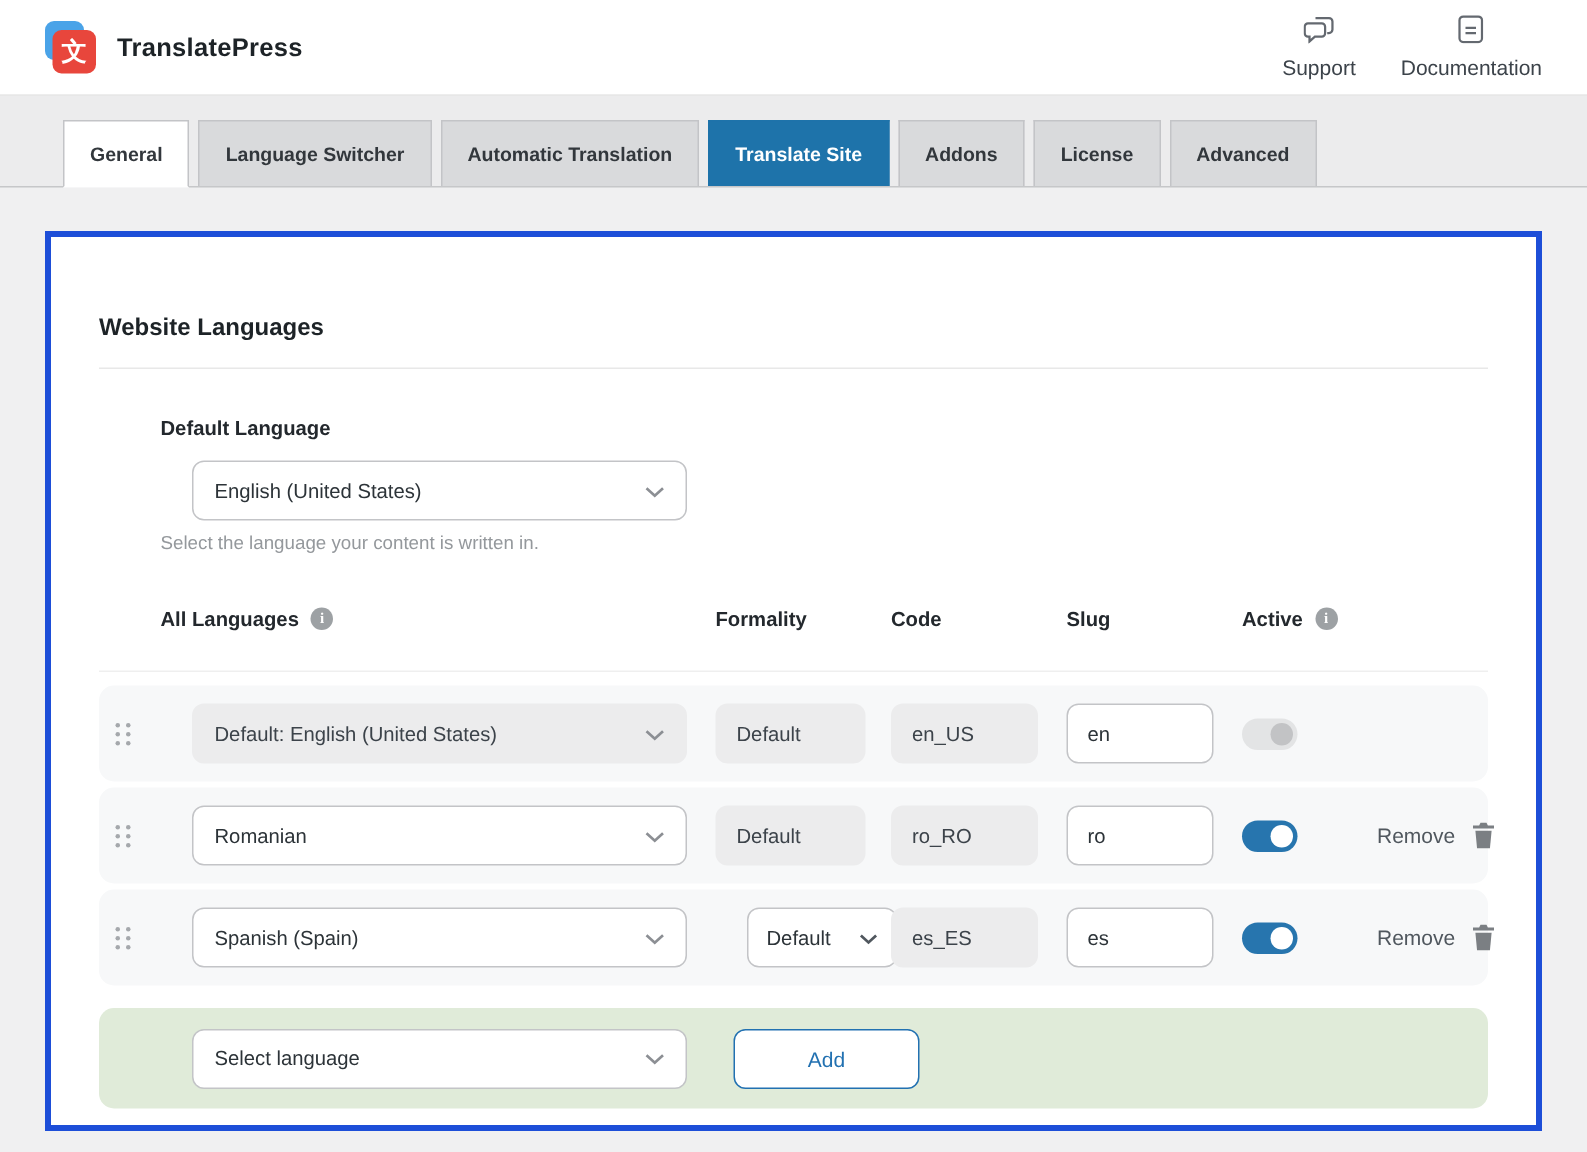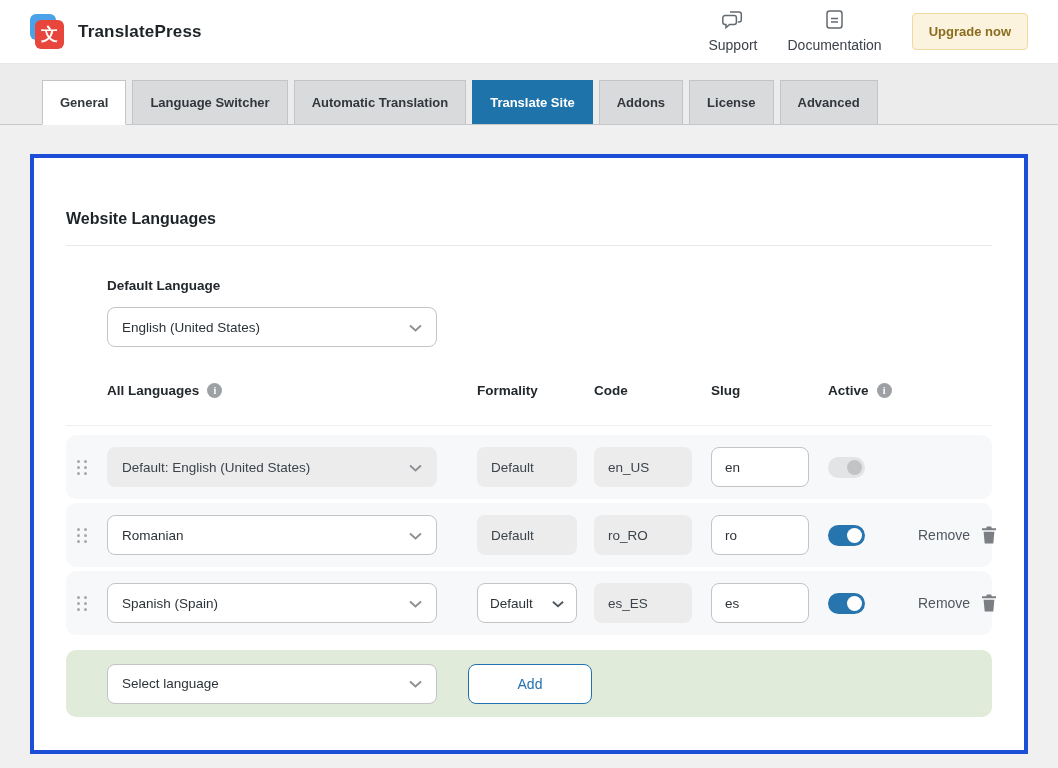--- a/index.html
+++ b/index.html
@@ -29,21 +29,21 @@
 
   
   .card { margin:29px 30px 0 30px; background:#fff; border:4px solid #1d4ed8; height:600px; padding:0 32px 40px 32px; }
   .section-title { padding-top:52px; font-size:16px; font-weight:700; color:#1d2327; }
   .title-divider { border-bottom:1px solid #e8e8e8; margin-top:17px; margin-bottom:32px; }
 
   .form-area { margin-left:41px; }
   .dl-label { font-size:13.5px; font-weight:700; color:#23282d; margin-bottom:14px; }
   .select { background:#fff; border:1px solid #c3c4c7; border-radius:8px; height:40px; width:330px;
             display:flex; align-items:center; justify-content:space-between; padding:0 14px;
-            font-size:13.5px; color:#2c3338; cursor:pointer; }
+            font-size:13.5px; color:#2c3338; cursor:pointer;margin-left:21px; }
   .dl-help { font-size:12.5px; color:#94989c; margin-top:8px; }
 
   
   .grid { display:grid; grid-template-columns:41px 370px 117px 117px 117px 90px 1fr; align-items:center; }
   .thead { margin-top:36px; padding-bottom:27px; border-bottom:1px solid #efefef;
            font-size:13.5px; font-weight:700; color:#23282d; }
   .th-flex { display:flex; align-items:center; gap:8px; }
   .info-icon { width:15px; height:15px; border-radius:50%; background:#9da1a4; color:#fff;
                display:inline-flex; align-items:center; justify-content:center;
                font-size:10px; font-weight:700; font-family:"Liberation Serif", serif; }
@@ -105,21 +105,20 @@
       <span style="display:flex">
         <svg width="17" height="19" viewBox="0 0 17 19" fill="none" stroke="#646970" stroke-width="1.5">
           <rect x="1" y="1" width="15" height="17" rx="2.5"></rect>
           <line x1="5" y1="8.5" x2="12" y2="8.5"></line>
           <line x1="5" y1="12" x2="12" y2="12"></line>
         </svg>
       </span>
       <span>Documentation</span>
     </div>
 
-    <button class="upgrade-btn">Upgrade now</button>
   </div>
 </div>
 
 <div class="tabbar">
   <div class="tab active">General</div>
   <div class="tab">Language Switcher</div>
   <div class="tab">Automatic Translation</div>
   <div class="tab highlight">Translate Site</div>
   <div class="tab">Addons</div>
   <div class="tab">License</div>
@@ -133,20 +132,21 @@
   <div class="form-area">
     <div class="dl-label">Default Language</div>
     <div class="select">
       <span>English (United States)</span>
       <span class="chev">
         <svg width="13" height="8" viewBox="0 0 13 8" fill="none" stroke="#8c8f94" stroke-width="1.8">
             <path d="M1 1.5l5.5 5L12 1.5"></path>
           </svg>
       </span>
     </div>
+    <div class="dl-help">Select the language your content is written in.</div>
   </div>
 
   <div class="grid thead">
     <div></div>
     <div class="th-flex">
       <span>All Languages</span>
       <span class="info-icon"></span>
     </div>
     <div>Formality</div>
     <div>Code</div>

